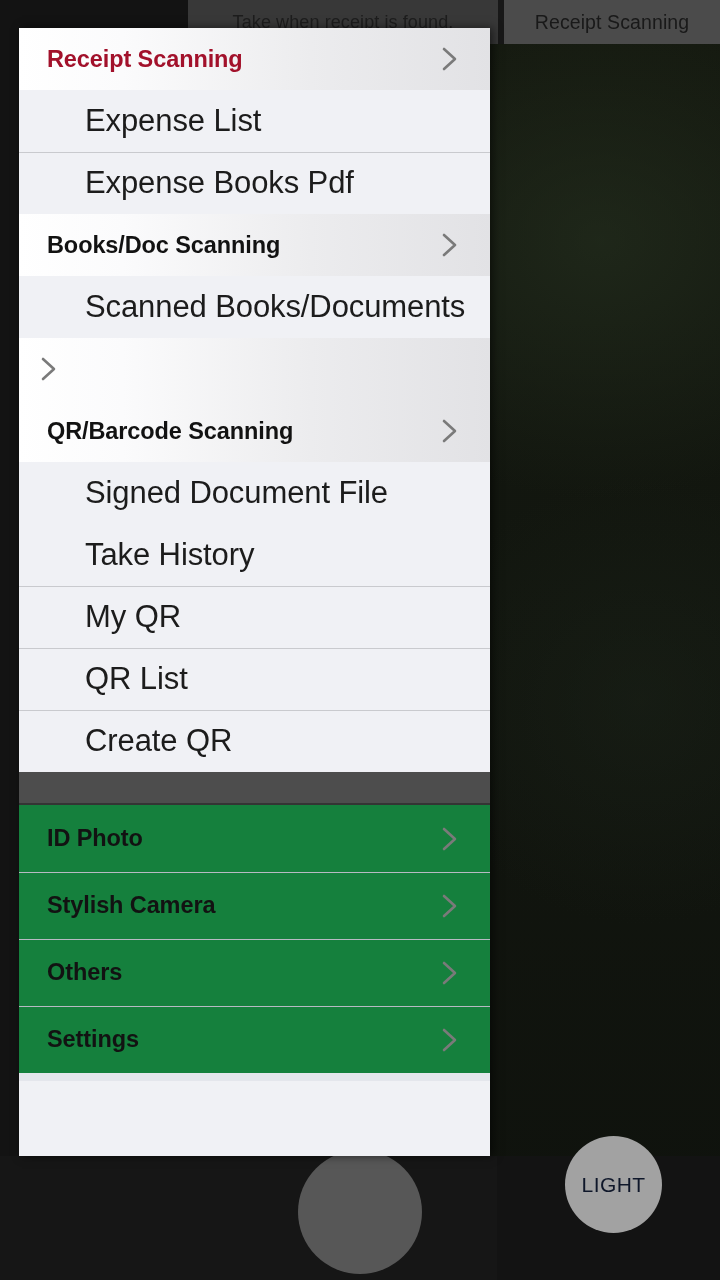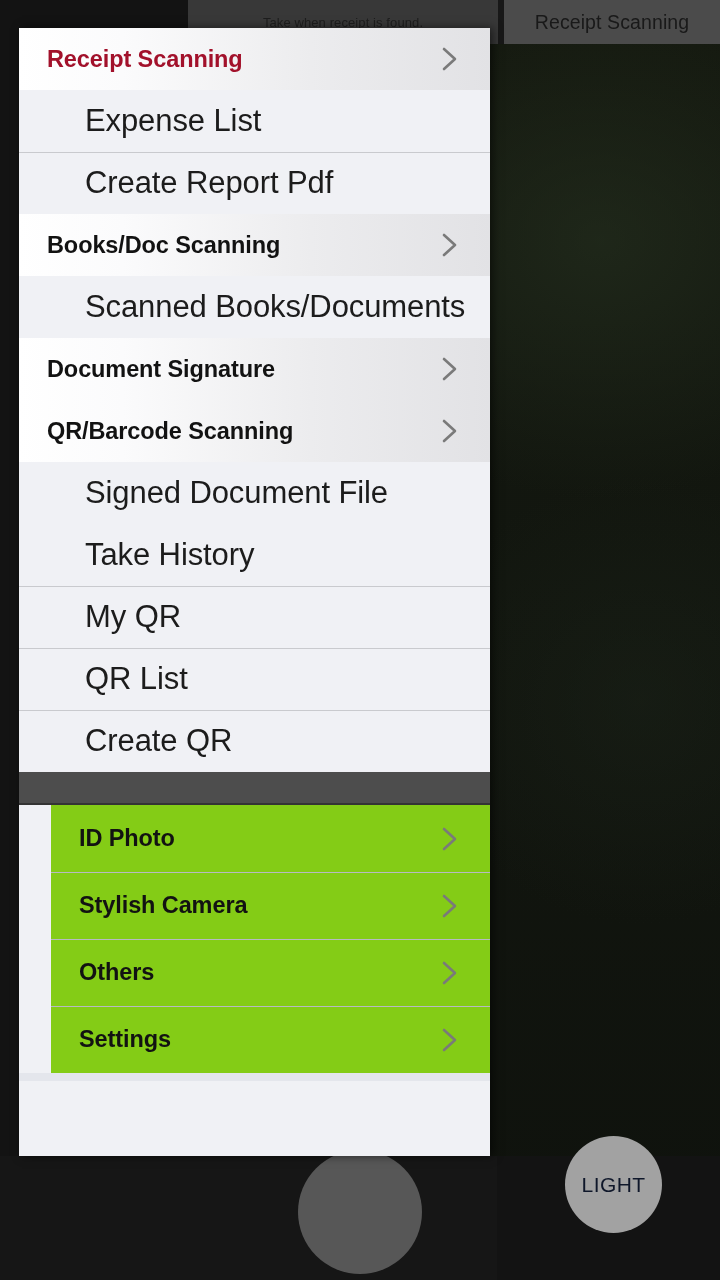--- a/index.html
+++ b/index.html
@@ -52,21 +52,21 @@
     left: 188px; top: 0;
     width: 310px; height: 44px;
     background: #383838;
     display: flex;
     align-items: center;
     justify-content: center;
     overflow: hidden;
   }
   .topbar-hint span {
     color: #1d1d1d;
-    font-size: 13px;
+    font-size: 18px;
     white-space: nowrap;
     letter-spacing: 0.1px;
   }
   .topbar-sep {
     position: absolute;
     left: 498px; top: 0;
     width: 6px; height: 44px;
     background: #181818;
   }
   .topbar-tab {
@@ -156,22 +156,21 @@
     content: "";
     position: absolute;
     left: 0; right: 0; top: 0;
     height: 1px;
     background: #c9cace;
   }
 
   
   .row.bottom {
     height: 67px;
-    background: #84cc16;
-    margin-left: 32px;
+    background: #15803d;
   }
   .row.bottom .label {
     padding-left: 8px;
     font-size: 23.5px;
     font-weight: bold;
     color: #121212;
     letter-spacing: -0.1px;
   }
   .row.bottom.sep-top::before {
     content: "";
@@ -251,41 +250,40 @@
             </span>
           </div>
         </div>
         <div class="row item">
           <div class="rowinner">
             <span class="label">Expense List</span>
           </div>
         </div>
         <div class="row item sep-top">
           <div class="rowinner">
-            <span class="label">Create Report Pdf</span>
+            <span class="label">Expense Books Pdf</span>
           </div>
         </div>
         <div class="row header">
           <div class="rowinner">
             <span class="label">Books/Doc Scanning</span>
             <span class="chev">
               <svg width="20" height="30" viewBox="0 0 20 30">
                 <path d="M4 5 L15 15 L4 25" fill="none" stroke="#7a7a7a" stroke-width="2.6" stroke-linecap="round" stroke-linejoin="round"></path>
               </svg>
             </span>
           </div>
         </div>
         <div class="row item">
           <div class="rowinner">
             <span class="label">Scanned Books/Documents</span>
           </div>
         </div>
         <div class="row header">
           <div class="rowinner">
-            <span class="label">Document Signature</span>
             <span class="chev">
               <svg width="20" height="30" viewBox="0 0 20 30">
                 <path d="M4 5 L15 15 L4 25" fill="none" stroke="#7a7a7a" stroke-width="2.6" stroke-linecap="round" stroke-linejoin="round"></path>
               </svg>
             </span>
           </div>
         </div>
         <div class="row header">
           <div class="rowinner">
             <span class="label">QR/Barcode Scanning</span>

